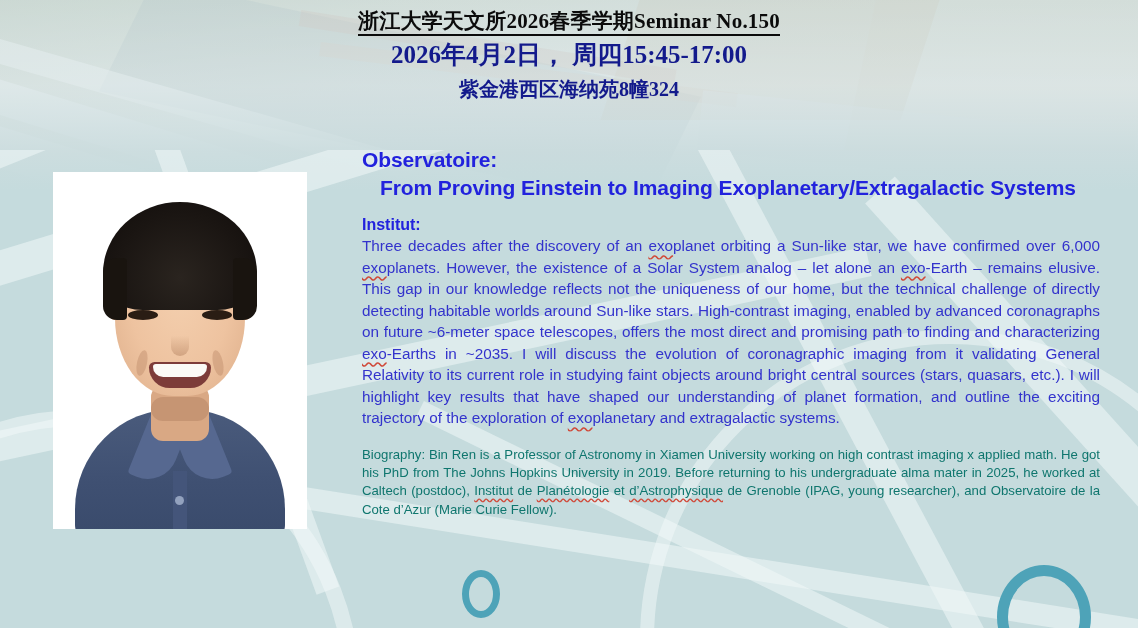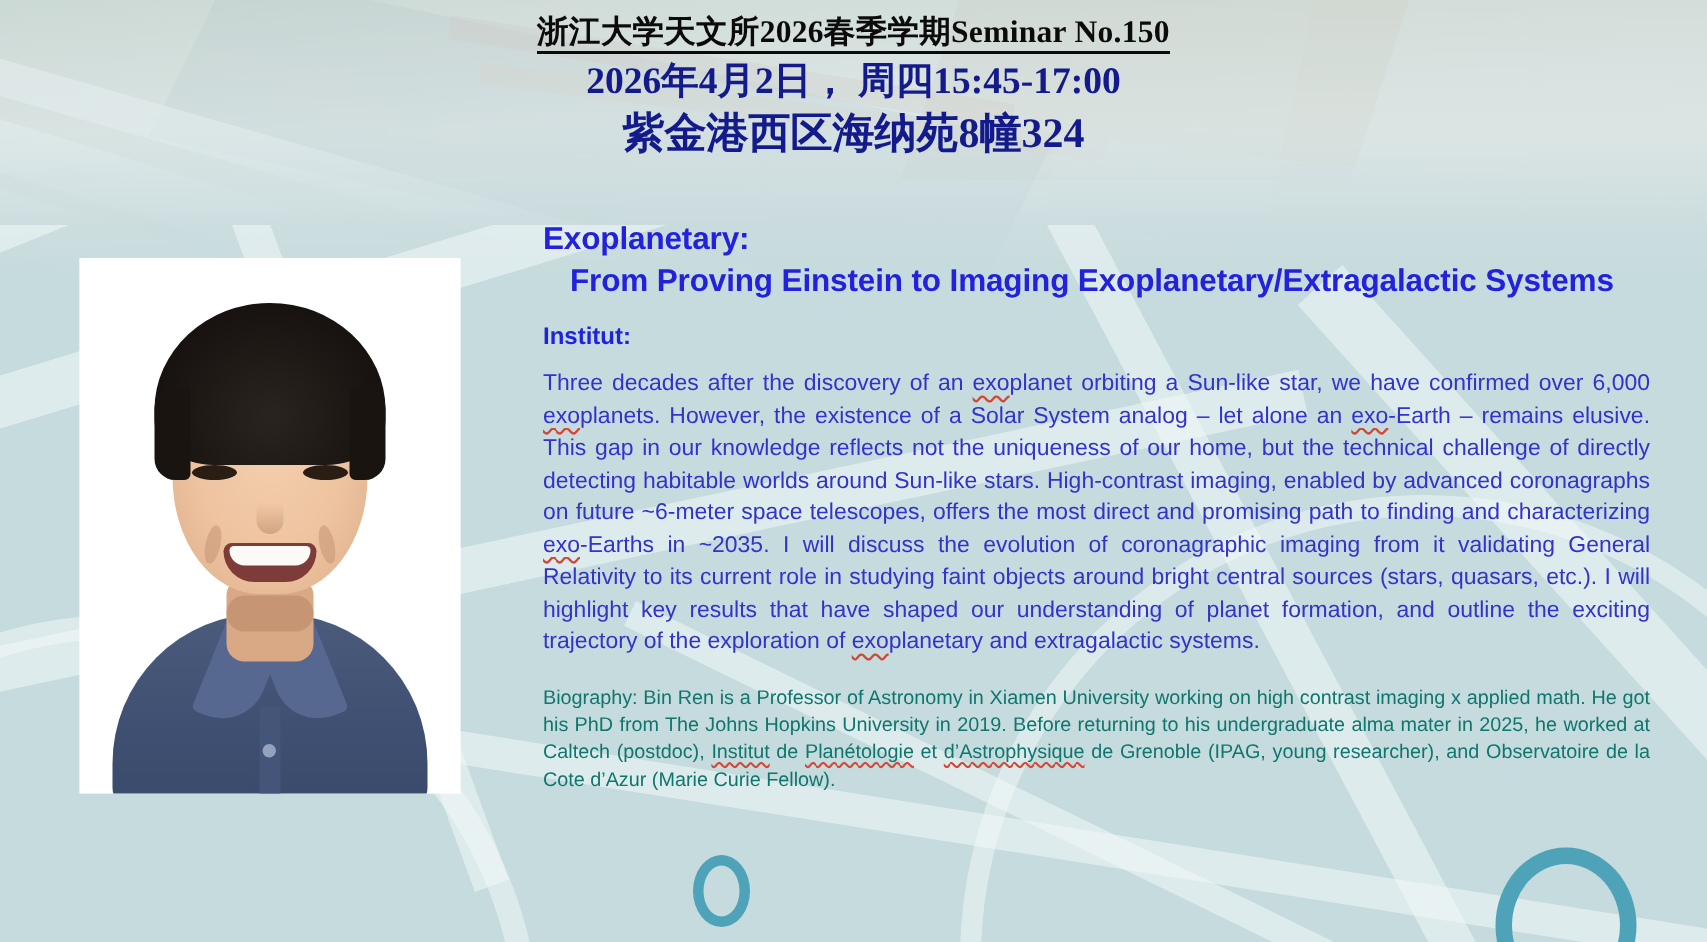--- a/index.html
+++ b/index.html
@@ -113,21 +113,21 @@
     border-bottom: 2px solid #0b0b0b;
     padding-bottom: 1px;
   }
   .hdr-line2, .hdr-line3 {
     font-family: "Liberation Serif", serif;
     font-weight: bold;
     color: #131a8c;
     line-height: 33px;
   }
   .hdr-line2 { font-size: 25px; margin-top: 4px; }
-  .hdr-line3 { font-size: 28px; margin-top: 2px; }
+  .hdr-line3 { font-size: 20px; margin-top: 2px; }
 
   
   .photo-frame {
     position: absolute;
     left: 53px; top: 172px;
     width: 254px; height: 357px;
     background: #ffffff;
     z-index: 4;
     overflow: hidden;
   }
@@ -247,21 +247,21 @@
   }
 
   .abstract-label {
     margin-top: 14px;
     font-size: 16px;
     font-weight: bold;
     color: #2222dd;
   }
 
   .abstract-body {
-    margin-top: 11px;
+    margin-top: 1px;
     font-size: 15.3px;
     line-height: 21.5px;
     color: #3333cc;
     text-align: justify;
     width: 738px;
   }
   .abstract-body .sq {
     text-decoration: underline wavy #d04a3a;
     text-underline-offset: 3px;
   }
@@ -357,21 +357,21 @@
       <div class="p-browR"></div>
       <div class="p-hair"></div>
       <div class="p-hair-sideL"></div>
       <div class="p-hair-sideR"></div>
     </div>
   </div>
 
   <div class="content">
 
     <div class="talk-title">
-      <span>Exoplanetary:</span>
+      <span>Observatoire:</span>
       <span class="line2">From Proving Einstein to Imaging Exoplanetary/Extragalactic Systems</span>
     </div>
 
 
     <div class="abstract-label">Institut:</div>
     <div class="abstract-body">Three decades after the discovery of an <span class="sq">exo</span>planet orbiting a Sun-like star, we have confirmed over 6,000 <span class="sq">exo</span>planets. However, the existence of a Solar System analog – let alone an <span class="sq">exo</span>-Earth – remains elusive. This gap in our knowledge reflects not the uniqueness of our home, but the technical challenge of directly detecting habitable worlds around Sun-like stars. High-contrast imaging, enabled by advanced coronagraphs on future ~6-meter space telescopes, offers the most direct and promising path to finding and characterizing <span class="sq">exo</span>-Earths in ~2035. I will discuss the evolution of coronagraphic imaging from it validating General Relativity to its current role in studying faint objects around bright central sources (stars, quasars, etc.). I will highlight key results that have shaped our understanding of planet formation, and outline the exciting trajectory of the exploration of <span class="sq">exo</span>planetary and extragalactic systems.</div>
 
     <div class="bio">Biography: Bin Ren is a Professor of Astronomy in Xiamen University working on high contrast imaging x applied math. He got his PhD from The Johns Hopkins University in 2019. Before returning to his undergraduate alma mater in 2025, he worked at Caltech (postdoc), <span class="sq">Institut</span> de <span class="sq">Planétologie</span> et <span class="sq">d’Astrophysique</span> de Grenoble (IPAG, young researcher), and Observatoire de la Cote d’Azur (Marie Curie Fellow).</div>
 
   </div>

